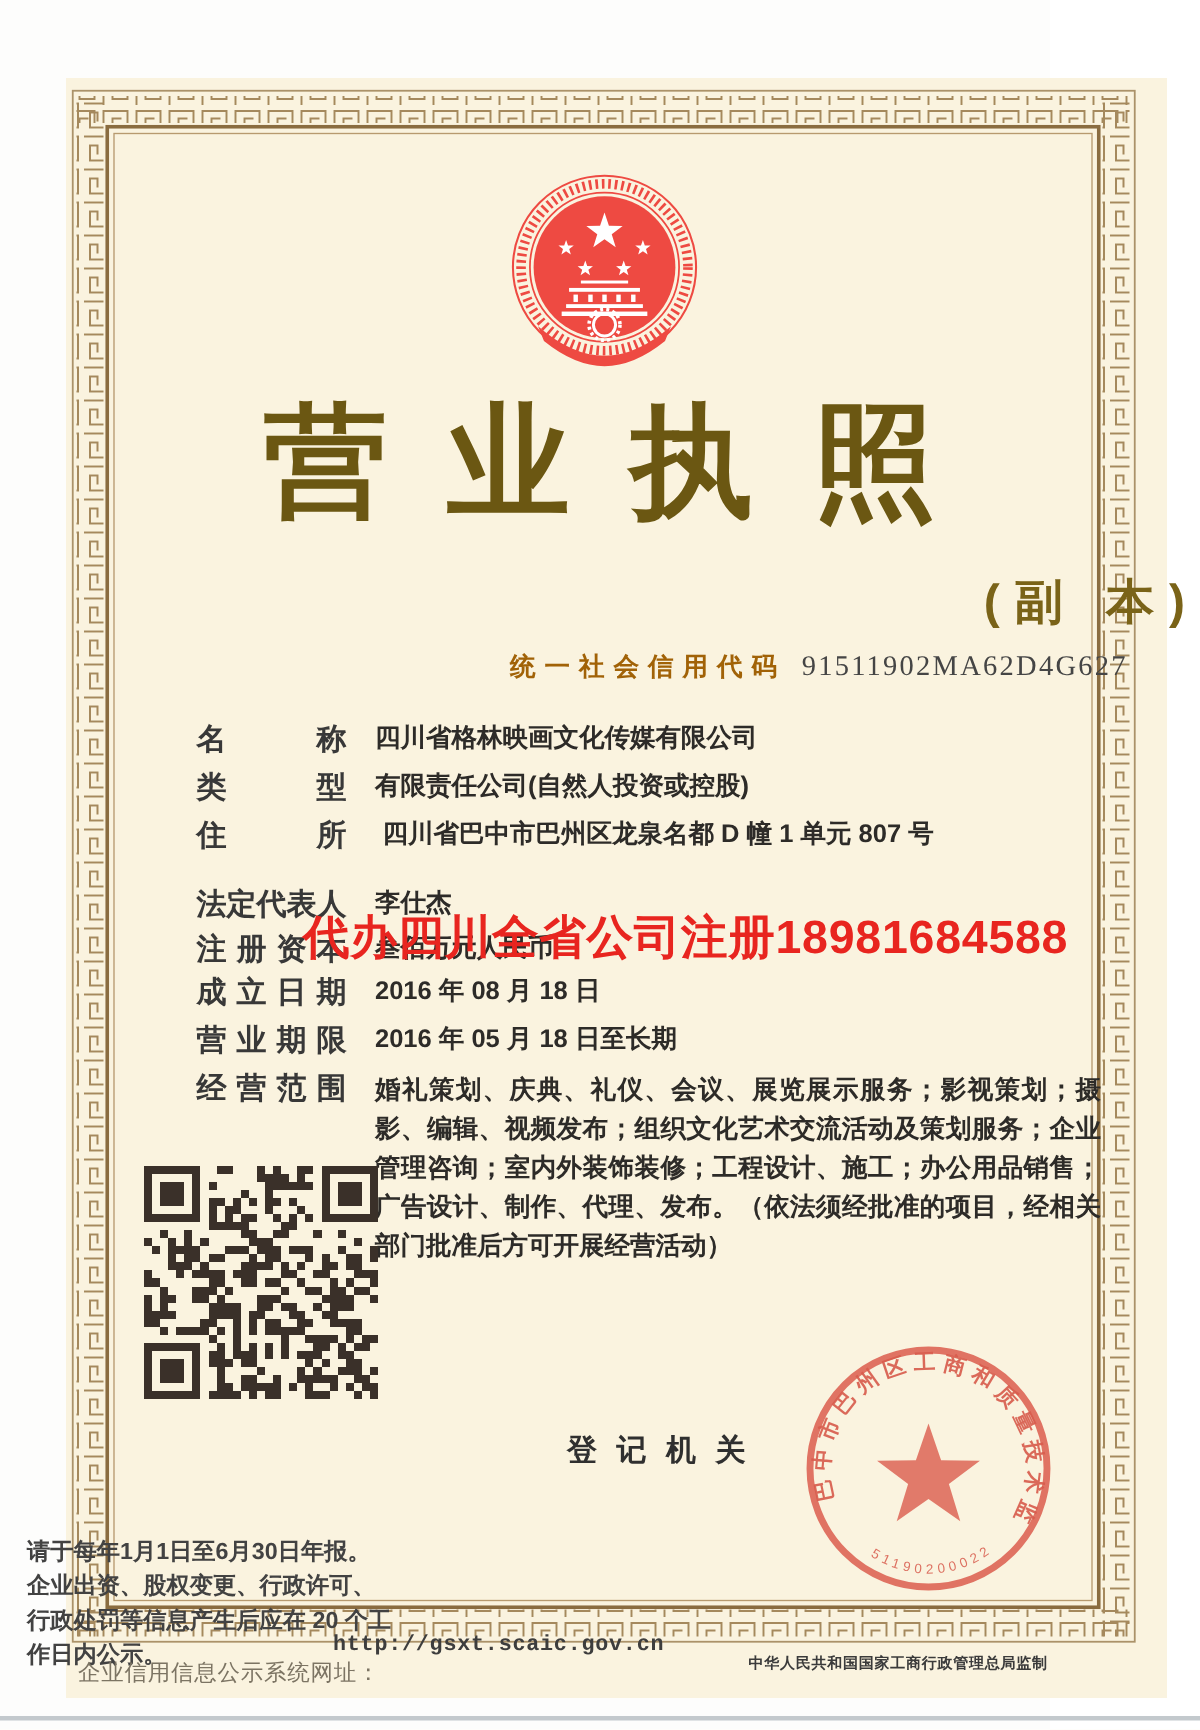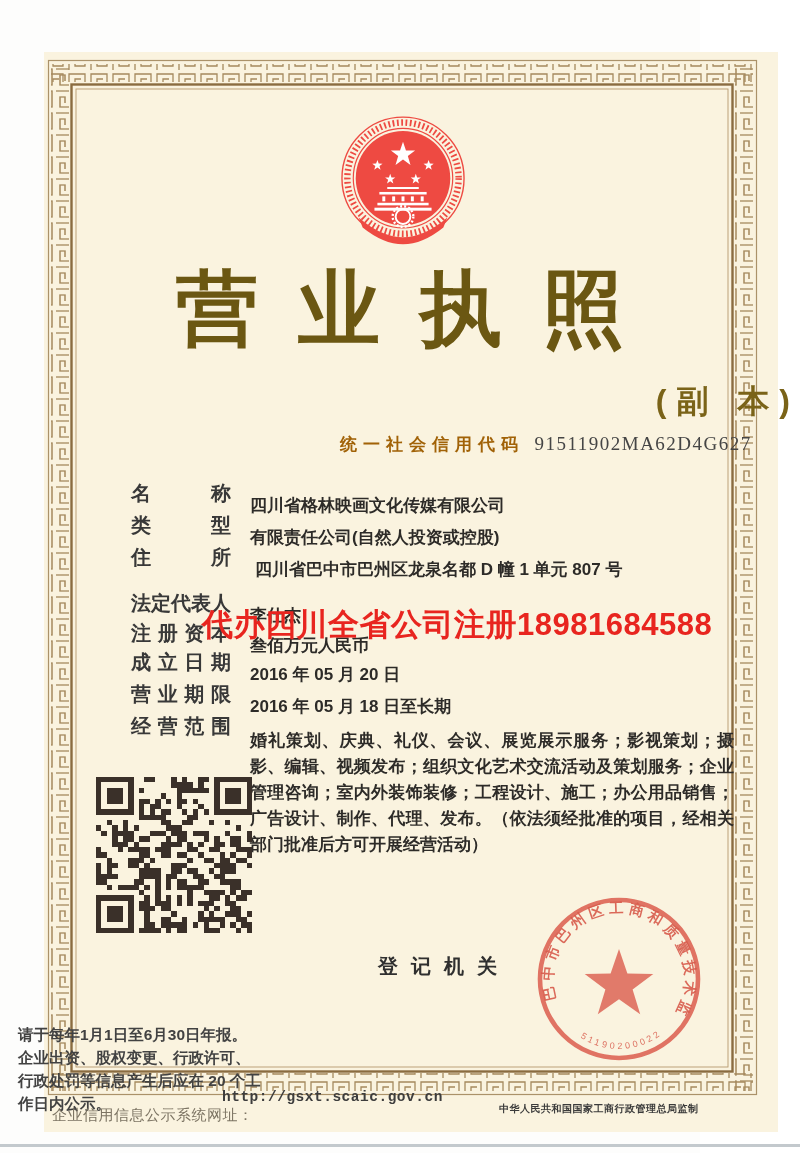--- a/index.html
+++ b/index.html
@@ -23,21 +23,21 @@
   .code-line { position:absolute; left:340px; top:433px; white-space:nowrap; }
   .code-label { font-size:17px; font-weight:700; color:#a16207; letter-spacing:6px; }
   .code-value { font-size:19px; color:#454545; letter-spacing:1.5px;
     font-family:"Liberation Serif","DejaVu Serif",serif; margin-left:6px; }
 
   .fields { position:absolute; left:131px; top:0; width:610px; }
   .frow { position:absolute; left:0; }
   .flabel { position:absolute; left:0; width:100px; font-size:20px; font-weight:600;
     color:#383838; text-align:justify; text-align-last:justify; line-height:1.2; }
   .fvalue { position:absolute; left:119px; width:490px; font-size:17px; font-weight:700;
-    color:#2d2b28; line-height:1.25; white-space:nowrap;margin-top:14px; }
+    color:#2d2b28; line-height:1.25; white-space:nowrap; }
   .fvalue.scope { width:484px; white-space:normal; text-align:justify; line-height:26px; }
 
   .red-watermark { position:absolute; left:202px; top:604px; font-size:31px; font-weight:700;
     color:#e8251f; white-space:nowrap; letter-spacing:0.5px; z-index:30; }
 
   .qr { position:absolute; left:96px; top:777px; width:156px; height:156px; }
 
   .reg-label { position:absolute; left:378px; top:953px; font-size:20px; font-weight:700;
     color:#2f2f2f; letter-spacing:13px; }
 
@@ -147,21 +147,21 @@
     <div class="frow" style="top:591px">
       <div class="flabel">法定代表人</div>
       <div class="fvalue">李仕杰</div>
     </div>
     <div class="frow" style="top:621px">
       <div class="flabel">注册资本</div>
       <div class="fvalue">叁佰万元人民币</div>
     </div>
     <div class="frow" style="top:650px">
       <div class="flabel">成立日期</div>
-      <div class="fvalue">2016 年 05 月 20 日</div>
+      <div class="fvalue">2016 年 08 月 18 日</div>
     </div>
     <div class="frow" style="top:682px">
       <div class="flabel">营业期限</div>
       <div class="fvalue">2016 年 05 月 18 日至长期</div>
     </div>
     <div class="frow" style="top:714px">
       <div class="flabel">经营范围</div>
       <div class="fvalue scope">婚礼策划、庆典、礼仪、会议、展览展示服务；影视策划；摄影、编辑、视频发布；组织文化艺术交流活动及策划服务；企业管理咨询；室内外装饰装修；工程设计、施工；办公用品销售；广告设计、制作、代理、发布。（依法须经批准的项目，经相关部门批准后方可开展经营活动）</div>
     </div>
   </div>

